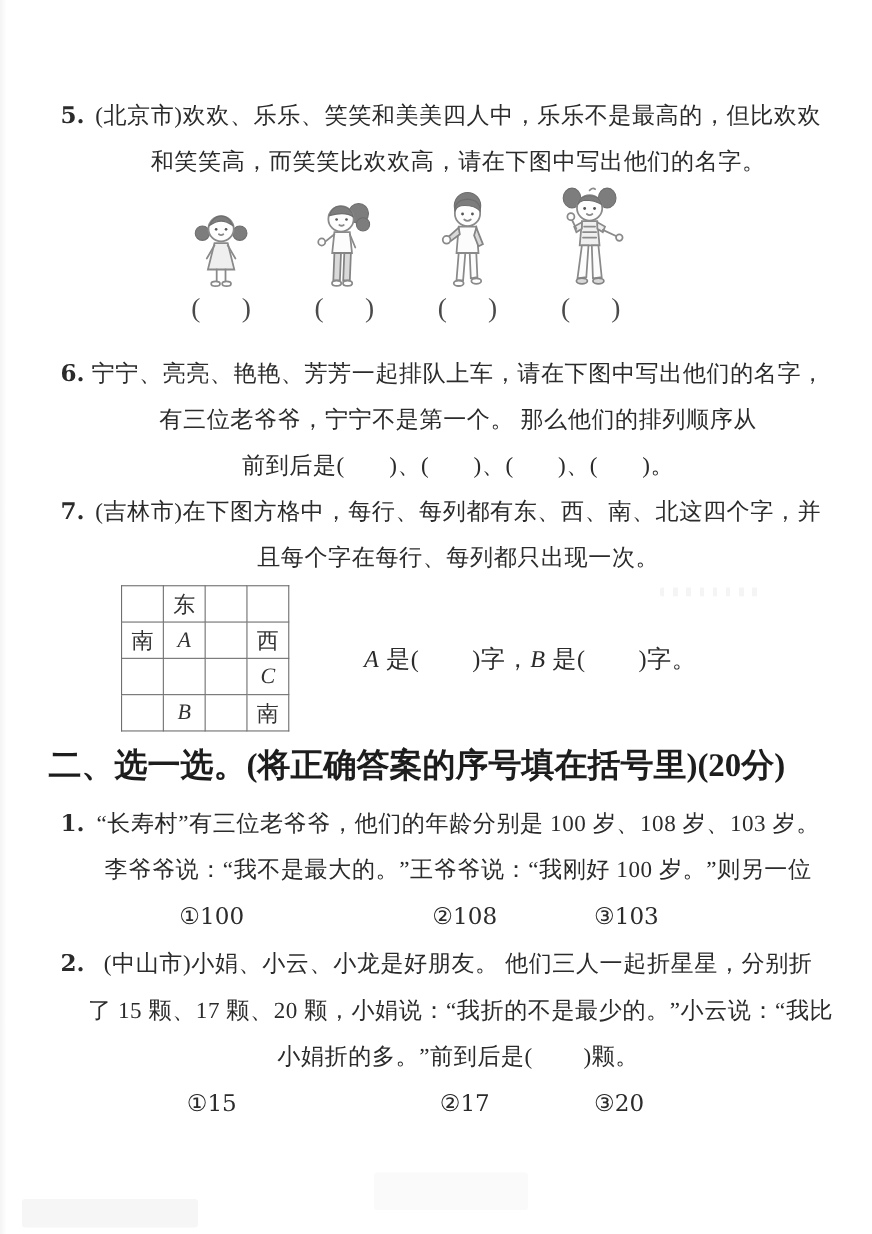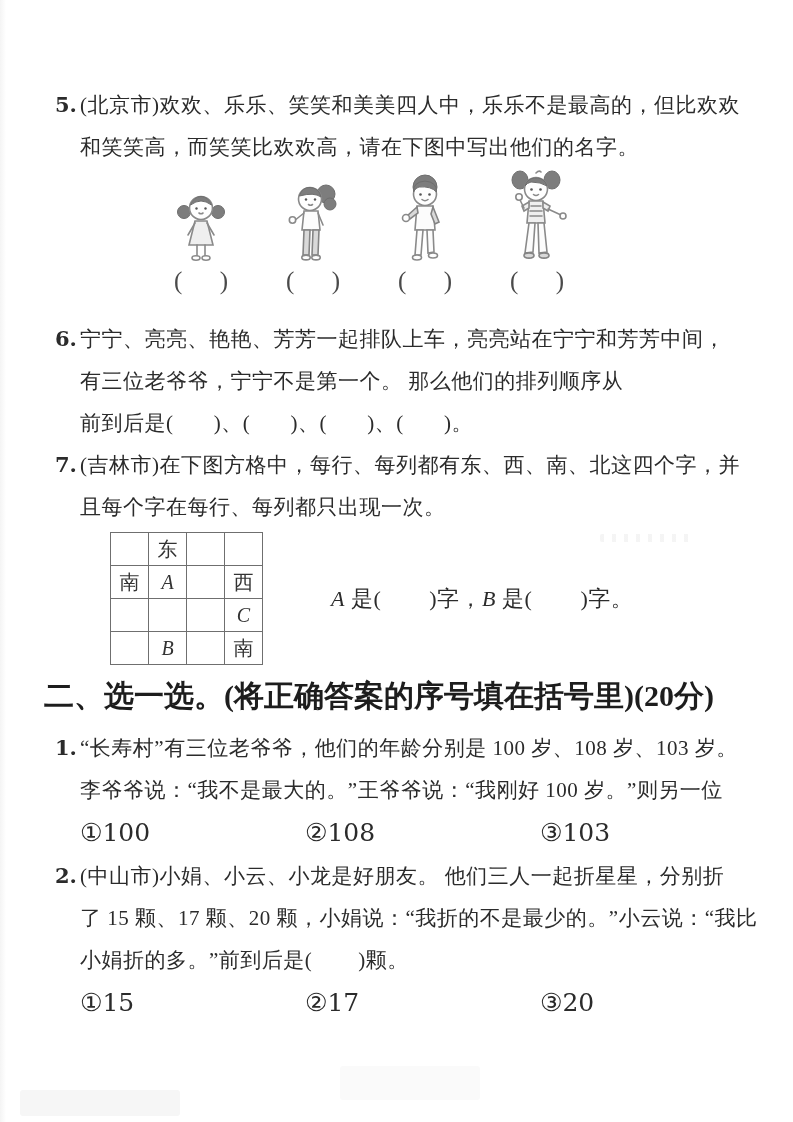--- a/index.html
+++ b/index.html
@@ -14,21 +14,21 @@
     padding:84px 40px 0 55px;
     box-sizing:border-box;
   }
   
   .question{display:flex;align-items:flex-start;}
   .qnum{
     width:25px;flex:0 0 25px;
     font-weight:bold;font-size:21px;line-height:42px;
     font-family:"DejaVu Serif","Liberation Serif",serif;
   }
-  .qbody{flex:1;min-width:0;}
+  .qbody{flex:1;min-width:0;text-align:center;}
   .qline{
     font-size:21px;line-height:42px;white-space:pre;
     letter-spacing:0.5px;
   }
   
   .figures-row{
     display:flex;align-items:flex-end;
     margin:2px 0 0 90px;height:94px;
   }
   .figure-cell{width:112px;display:flex;justify-content:center;align-items:flex-end;}
@@ -61,21 +61,21 @@
   
   .section-header{
     margin:16px 0 0 -11px;
     font-size:30px;font-weight:bold;color:#1d1d1d;
     line-height:30px;white-space:pre;
   }
   .sub-question{margin-top:16px;}
   .sub-question.second{margin-top:4px;}
   .options{
     display:flex;margin-top:4px;
-    font-size:25px;line-height:36px;
+    font-size:21px;line-height:36px;
     font-family:"DejaVu Serif","DejaVu Sans","Liberation Serif",serif;
   }
   .opt{white-space:pre;}
   .opt:nth-child(1){width:225px;}
   .opt:nth-child(2){width:235px;}
   
   .artifact{position:absolute;pointer-events:none;}
   .art-1{left:20px;top:1090px;width:160px;height:26px;background:#f6f6f6;border-radius:3px;}
   .art-2{left:340px;top:1066px;width:140px;height:34px;background:#fafafa;border-radius:3px;}
   .art-3{left:600px;top:534px;width:90px;height:8px;
@@ -194,21 +194,21 @@
   <div class="brackets-row">
     <div class="bracket-cell">(      )</div>
     <div class="bracket-cell">(      )</div>
     <div class="bracket-cell">(      )</div>
     <div class="bracket-cell">(      )</div>
   </div>
 
   <div class="question q6">
     <div class="qnum">6.</div>
     <div class="qbody">
-      <div class="qline">宁宁、亮亮、艳艳、芳芳一起排队上车，亮亮站在宁宁和芳芳中间，</div>
+      <div class="qline">宁宁、亮亮、艳艳、芳芳一起排队上车，请在下图中写出他们的名字，</div>
       <div class="qline">有三位老爷爷，宁宁不是第一个。 那么他们的排列顺序从</div>
       <div class="qline">前到后是(       )、(       )、(       )、(       )。</div>
     </div>
   </div>
 
   <div class="question q7">
     <div class="qnum">7.</div>
     <div class="qbody">
       <div class="qline">(吉林市)在下图方格中，每行、每列都有东、西、南、北这四个字，并</div>
       <div class="qline">且每个字在每行、每列都只出现一次。</div>

